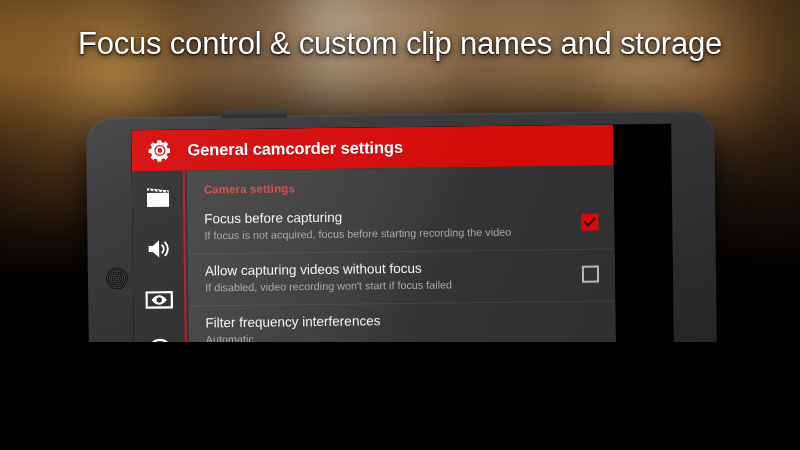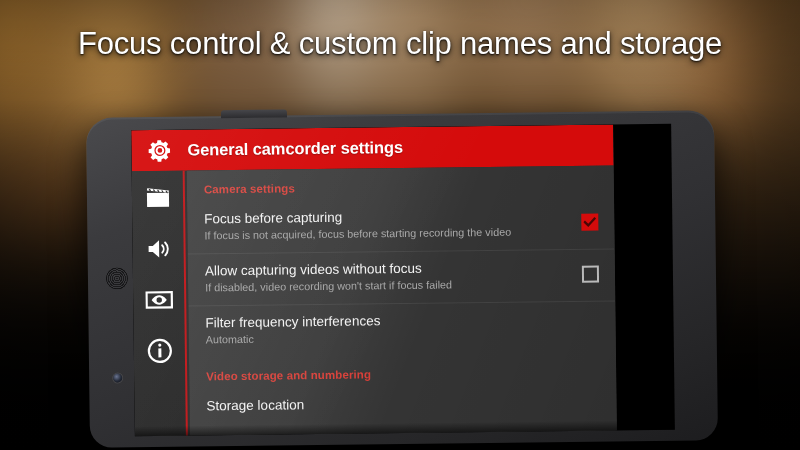--- a/index.html
+++ b/index.html
@@ -1,21 +1,21 @@
 <!DOCTYPE html>
 <html><head>
 <meta charset="utf-8">
 <style>
   html,body{margin:0;padding:0;}
   body{
     width:800px;height:450px;overflow:hidden;
     font-family:"Liberation Sans", sans-serif;
     background:#000;
   }
-  .stage{position:relative;width:800px;height:450px;overflow:hidden;background:#0b0806;}
+  .stage{position:relative;width:800px;height:342px;overflow:hidden;background:#0b0806;}
 
   
   .bg{position:absolute;inset:0;overflow:hidden;}
   .bg-layer{
     position:absolute;left:-60px;top:-60px;right:-60px;bottom:-60px;
     filter:blur(26px);
     background:
       radial-gradient(ellipse 150px 220px at 60px 90px,  rgba(214,150,60,.95), rgba(120,70,25,0) 70%),
       radial-gradient(ellipse 120px 200px at 170px 120px, rgba(236,178,92,.8), rgba(120,70,25,0) 72%),
       radial-gradient(ellipse 110px 260px at 300px 80px, rgba(150,120,95,.75), rgba(60,45,35,0) 70%),

